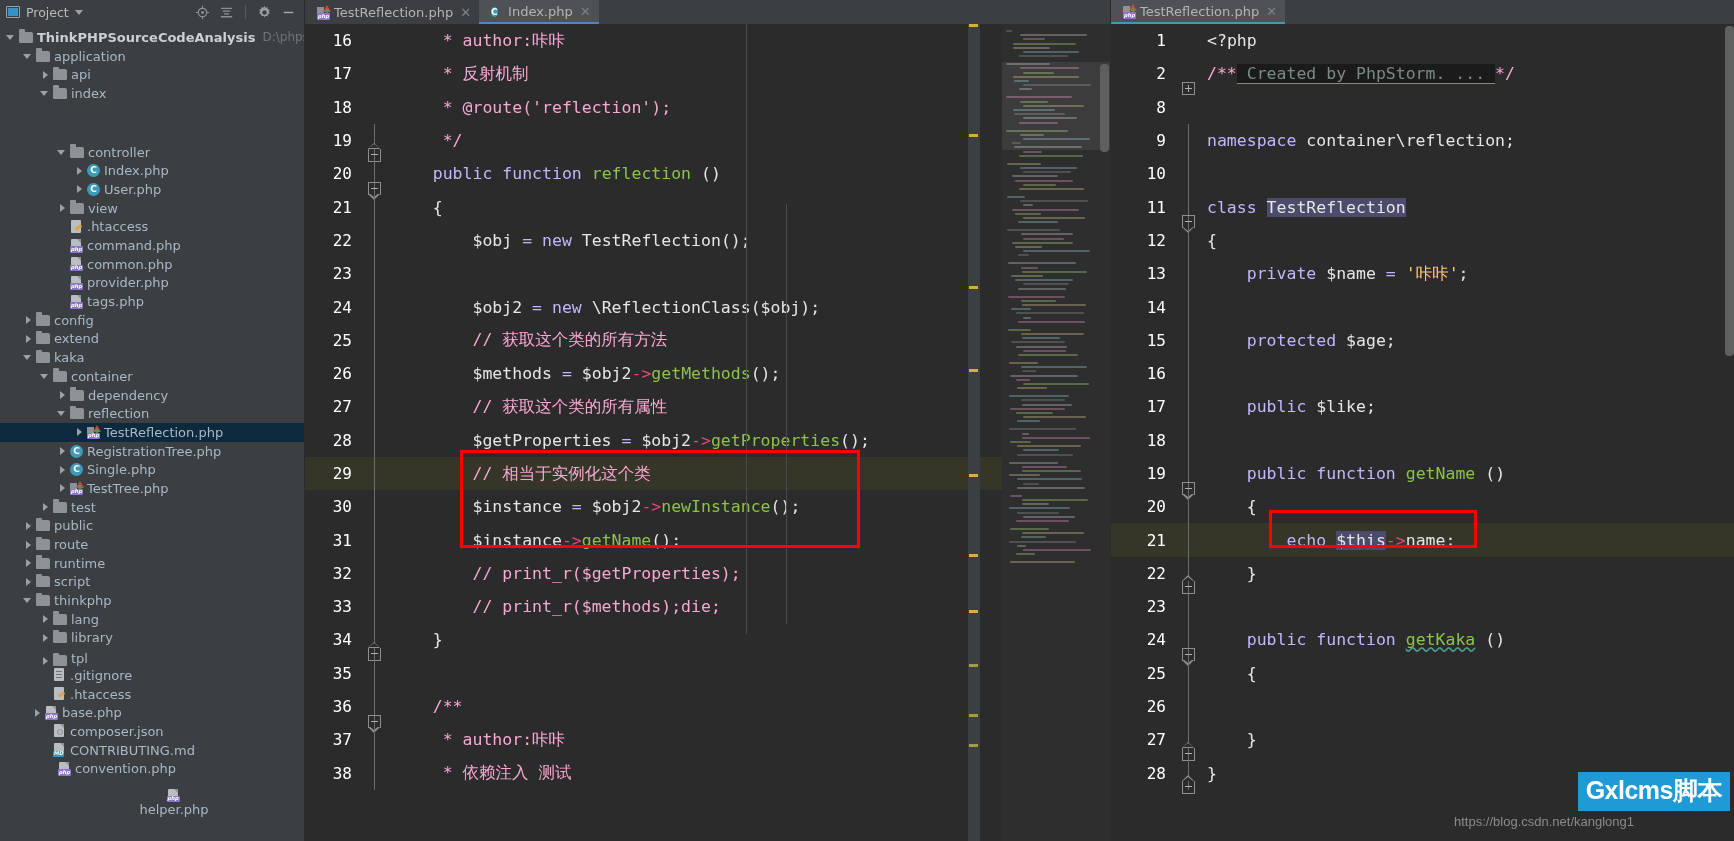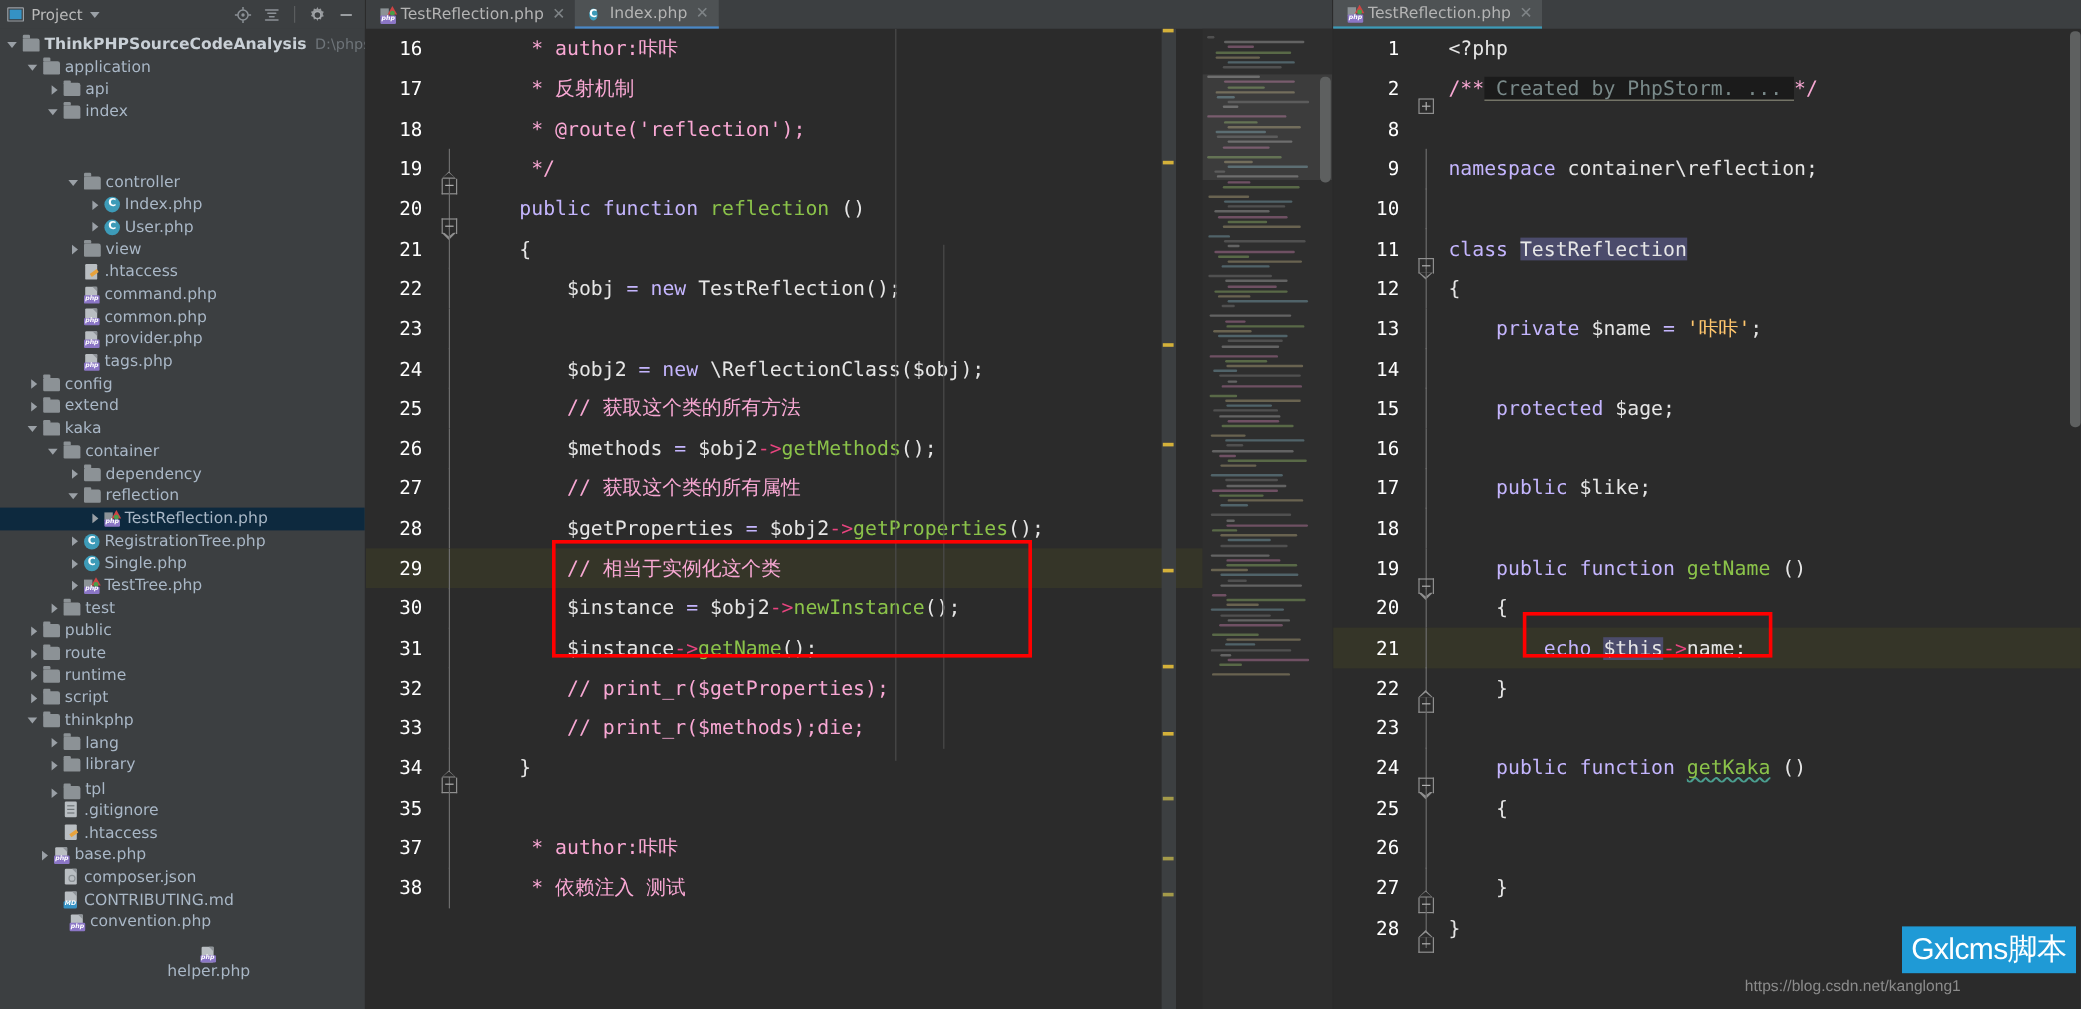--- a/index.html
+++ b/index.html
@@ -112,21 +112,21 @@
   
   .vscroll{position:absolute;width:9px;border-radius:4px;background:#5e6060;}
 
   
   .browsers{position:absolute;top:40px;right:118px;height:28px;background:#4a4d4f;border-radius:3px;
     display:flex;align-items:center;gap:8px;padding:0 9px;}
   .bico{width:17px;height:17px;border-radius:50%;position:relative;}
 
   
   .wm-url{position:absolute;right:100px;bottom:12px;color:#8b8b8b;font-size:13px;font-family:"Liberation Sans",sans-serif;}
-  .wm-logo{position:absolute;right:4px;bottom:30px;background:#1f9ad6;color:#fff;font-weight:normal;
+  .wm-logo{position:absolute;right:4px;bottom:30px;background:#1f9ad6;color:#fff;font-weight:bold;
     font-size:25px;padding:2px 8px 4px 8px;font-family:"Liberation Sans",sans-serif;letter-spacing:-.5px;}
 </style>
 </head>
 <body>
 
 <div class="ide">
 
   <div class="project-panel">
     <div class="project-header">
       <div class="ph-left">
@@ -454,20 +454,21 @@
         <div class="line"><div class="gutter">26</div><div class="fold"><i class="vl"></i></div><div class="code">        <span class="txt">$methods</span> <span class="kw">=</span> <span class="txt">$obj2</span><span class="arrow-t">-&gt;</span><span class="fn">getMethods</span><span class="txt">(</span><span class="txt">)</span><span class="txt">;</span></div></div>
         <div class="line"><div class="gutter">27</div><div class="fold"><i class="vl"></i></div><div class="code"><span class="cmt">        // 获取这个类的所有属性</span></div></div>
         <div class="line"><div class="gutter">28</div><div class="fold"><i class="vl"></i></div><div class="code">        <span class="txt">$getProperties</span> <span class="kw">=</span> <span class="txt">$obj2</span><span class="arrow-t">-&gt;</span><span class="fn">getProperties</span><span class="txt">(</span><span class="txt">)</span><span class="txt">;</span></div></div>
         <div class="line hl"><div class="gutter">29</div><div class="fold"><i class="vl"></i></div><div class="code"><span class="cmt">        // 相当于实例化这个类</span></div></div>
         <div class="line"><div class="gutter">30</div><div class="fold"><i class="vl"></i></div><div class="code">        <span class="txt">$instance</span> <span class="kw">=</span> <span class="txt">$obj2</span><span class="arrow-t">-&gt;</span><span class="fn">newInstance</span><span class="txt">(</span><span class="txt">)</span><span class="txt">;</span></div></div>
         <div class="line"><div class="gutter">31</div><div class="fold"><i class="vl"></i></div><div class="code">        <span class="txt">$instance</span><span class="arrow-t">-&gt;</span><span class="fn">getName</span><span class="txt">(</span><span class="txt">)</span><span class="txt">;</span></div></div>
         <div class="line"><div class="gutter">32</div><div class="fold"><i class="vl"></i></div><div class="code"><span class="cmt">        // print_r($getProperties);</span></div></div>
         <div class="line"><div class="gutter">33</div><div class="fold"><i class="vl"></i></div><div class="code"><span class="cmt">        // print_r($methods);die;</span></div></div>
         <div class="line"><div class="gutter">34</div><div class="fold"><i class="vl"></i><i class="fptr-up"><i></i><s></s></i></div><div class="code">    <span class="txt">}</span></div></div>
         <div class="line"><div class="gutter">35</div><div class="fold"><i class="vl"></i></div><div class="code"><span class="txt"></span></div></div>
+        <div class="line"><div class="gutter">36</div><div class="fold"><i class="vl"></i><i class="fptr-dn"><i></i><s></s></i></div><div class="code"><span class="cmt">    /**</span></div></div>
         <div class="line"><div class="gutter">37</div><div class="fold"><i class="vl"></i></div><div class="code"><span class="cmt">     * author:咔咔</span></div></div>
         <div class="line"><div class="gutter">38</div><div class="fold"><i class="vl"></i></div><div class="code"><span class="cmt">     * 依赖注入 测试</span></div></div>
       </div>
 
     <div class="indent-guide" style="left:441px;top:0;height:610px;"></div>
     <div class="indent-guide" style="left:481px;top:180px;height:420px;"></div>
 
     <div class="redbox" style="left:155px;top:426px;width:400px;height:98px;"></div>
   </div>
 

